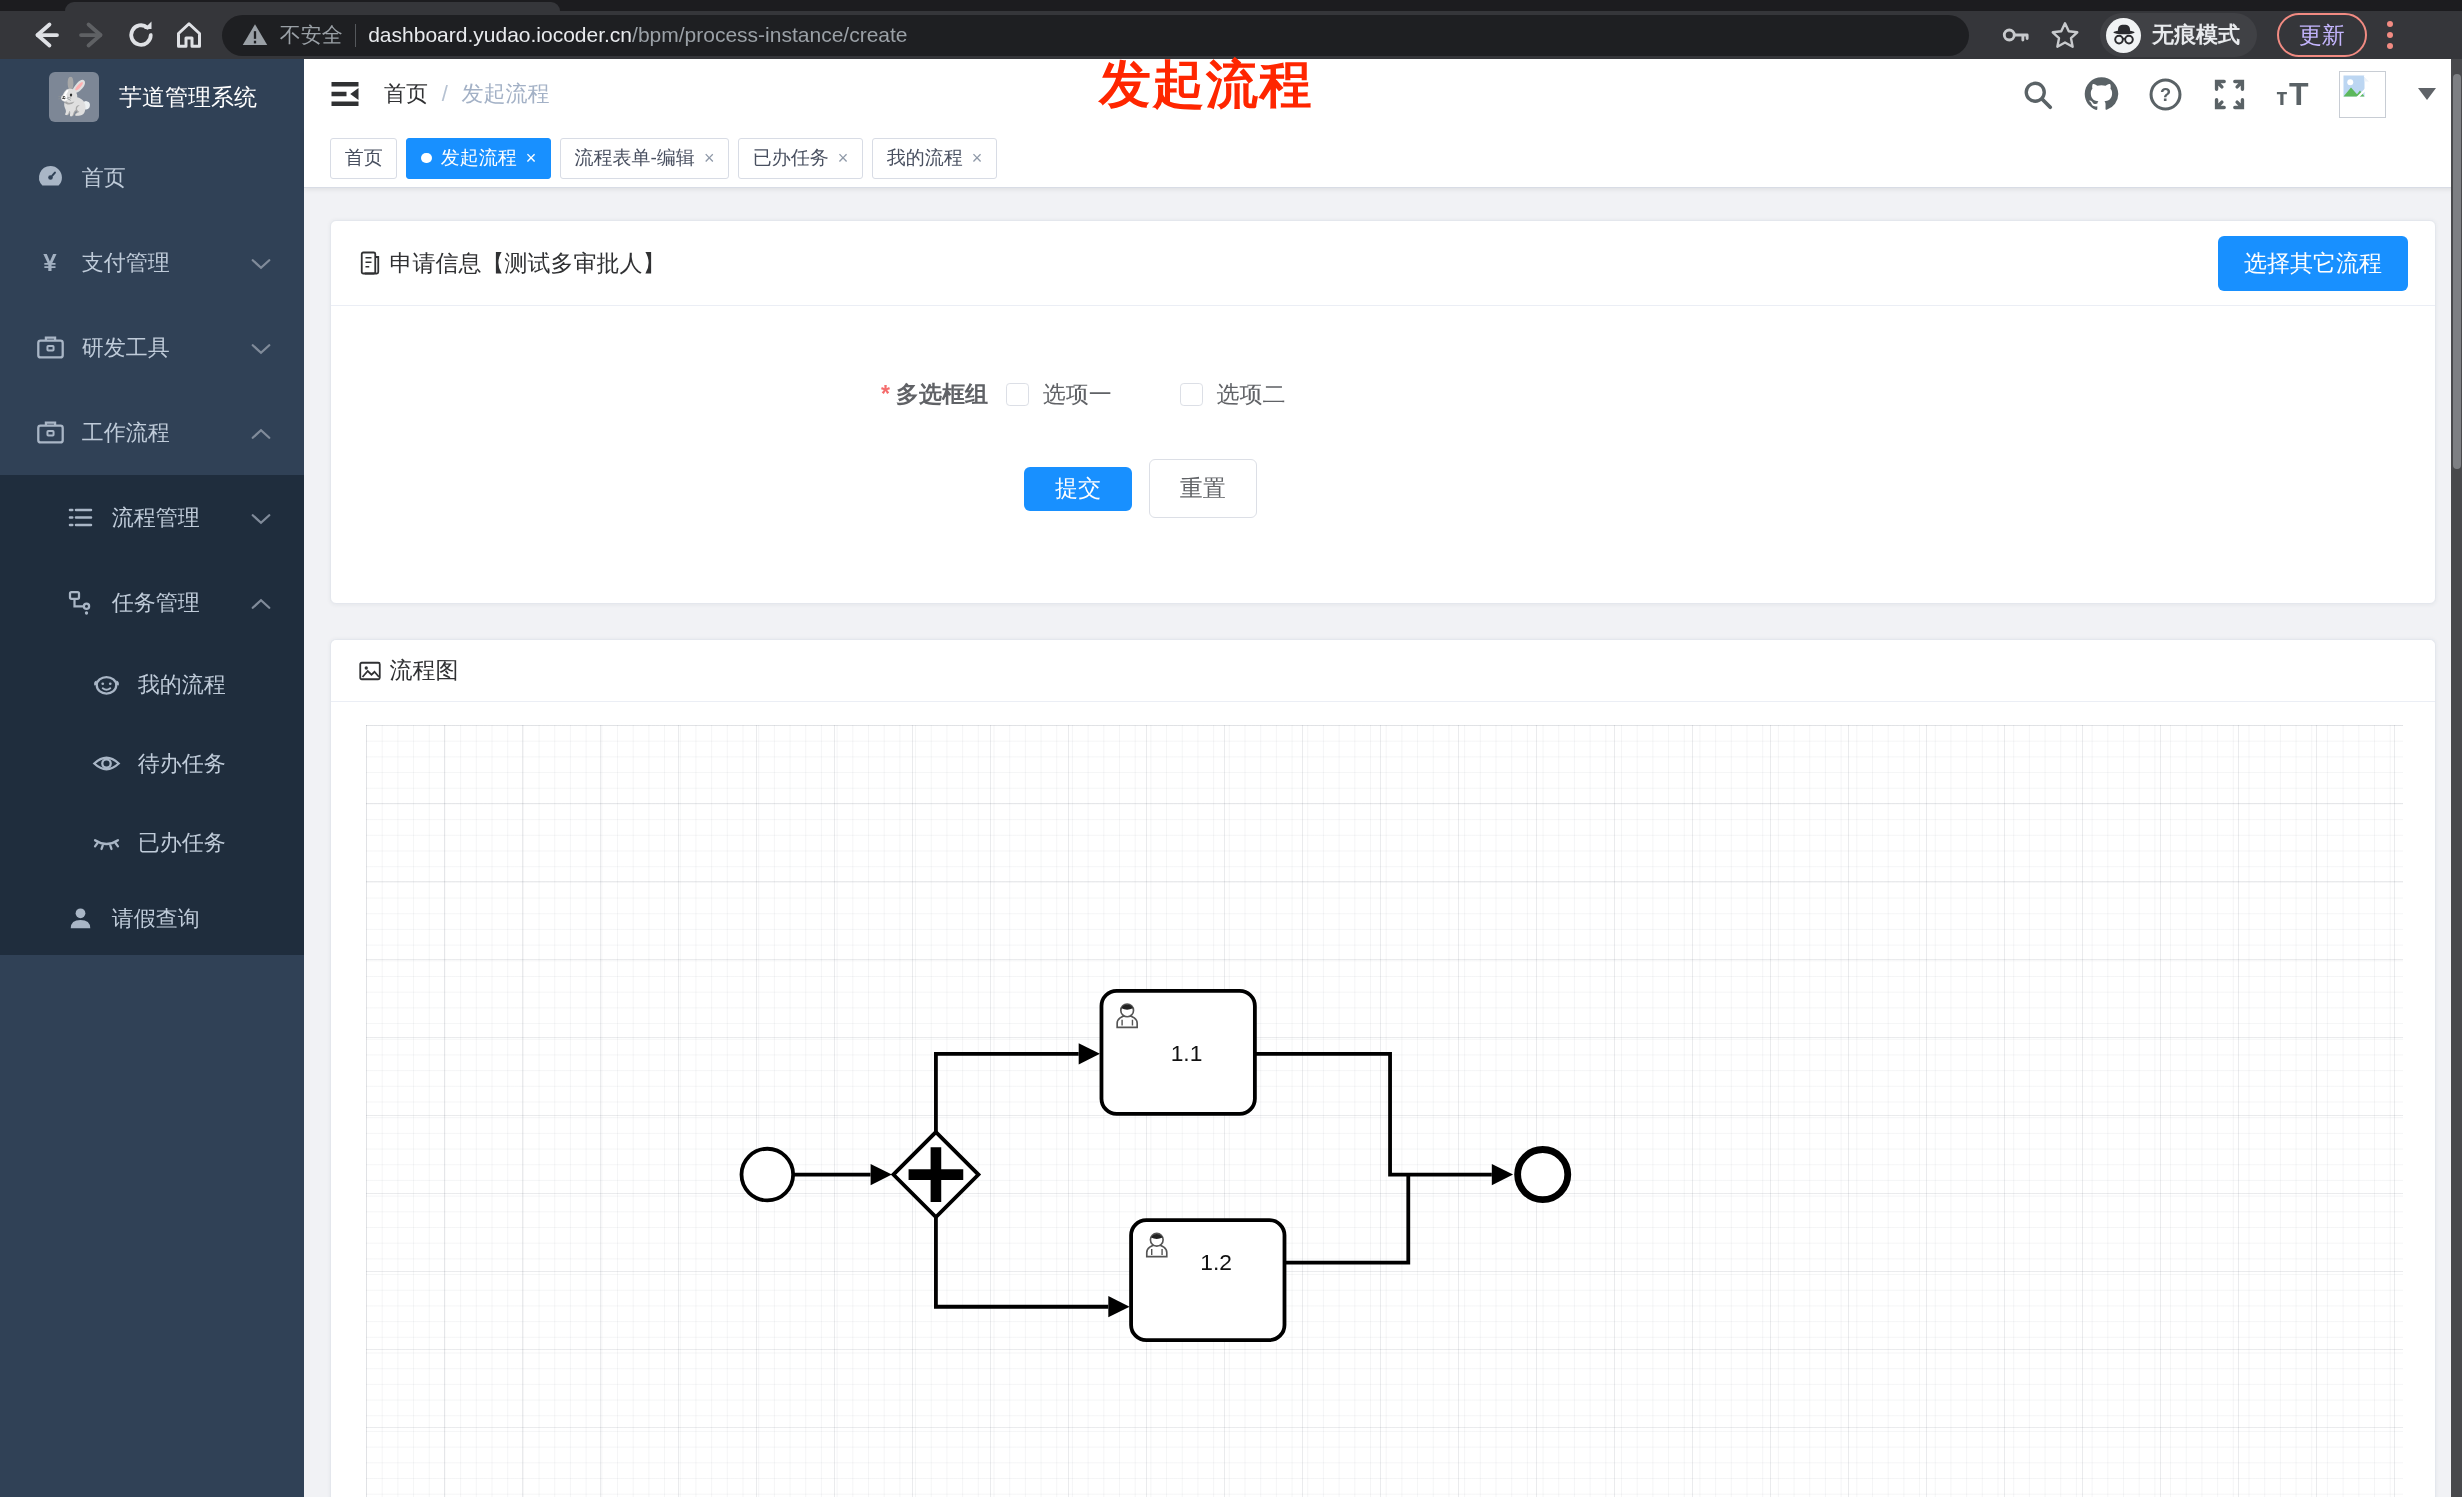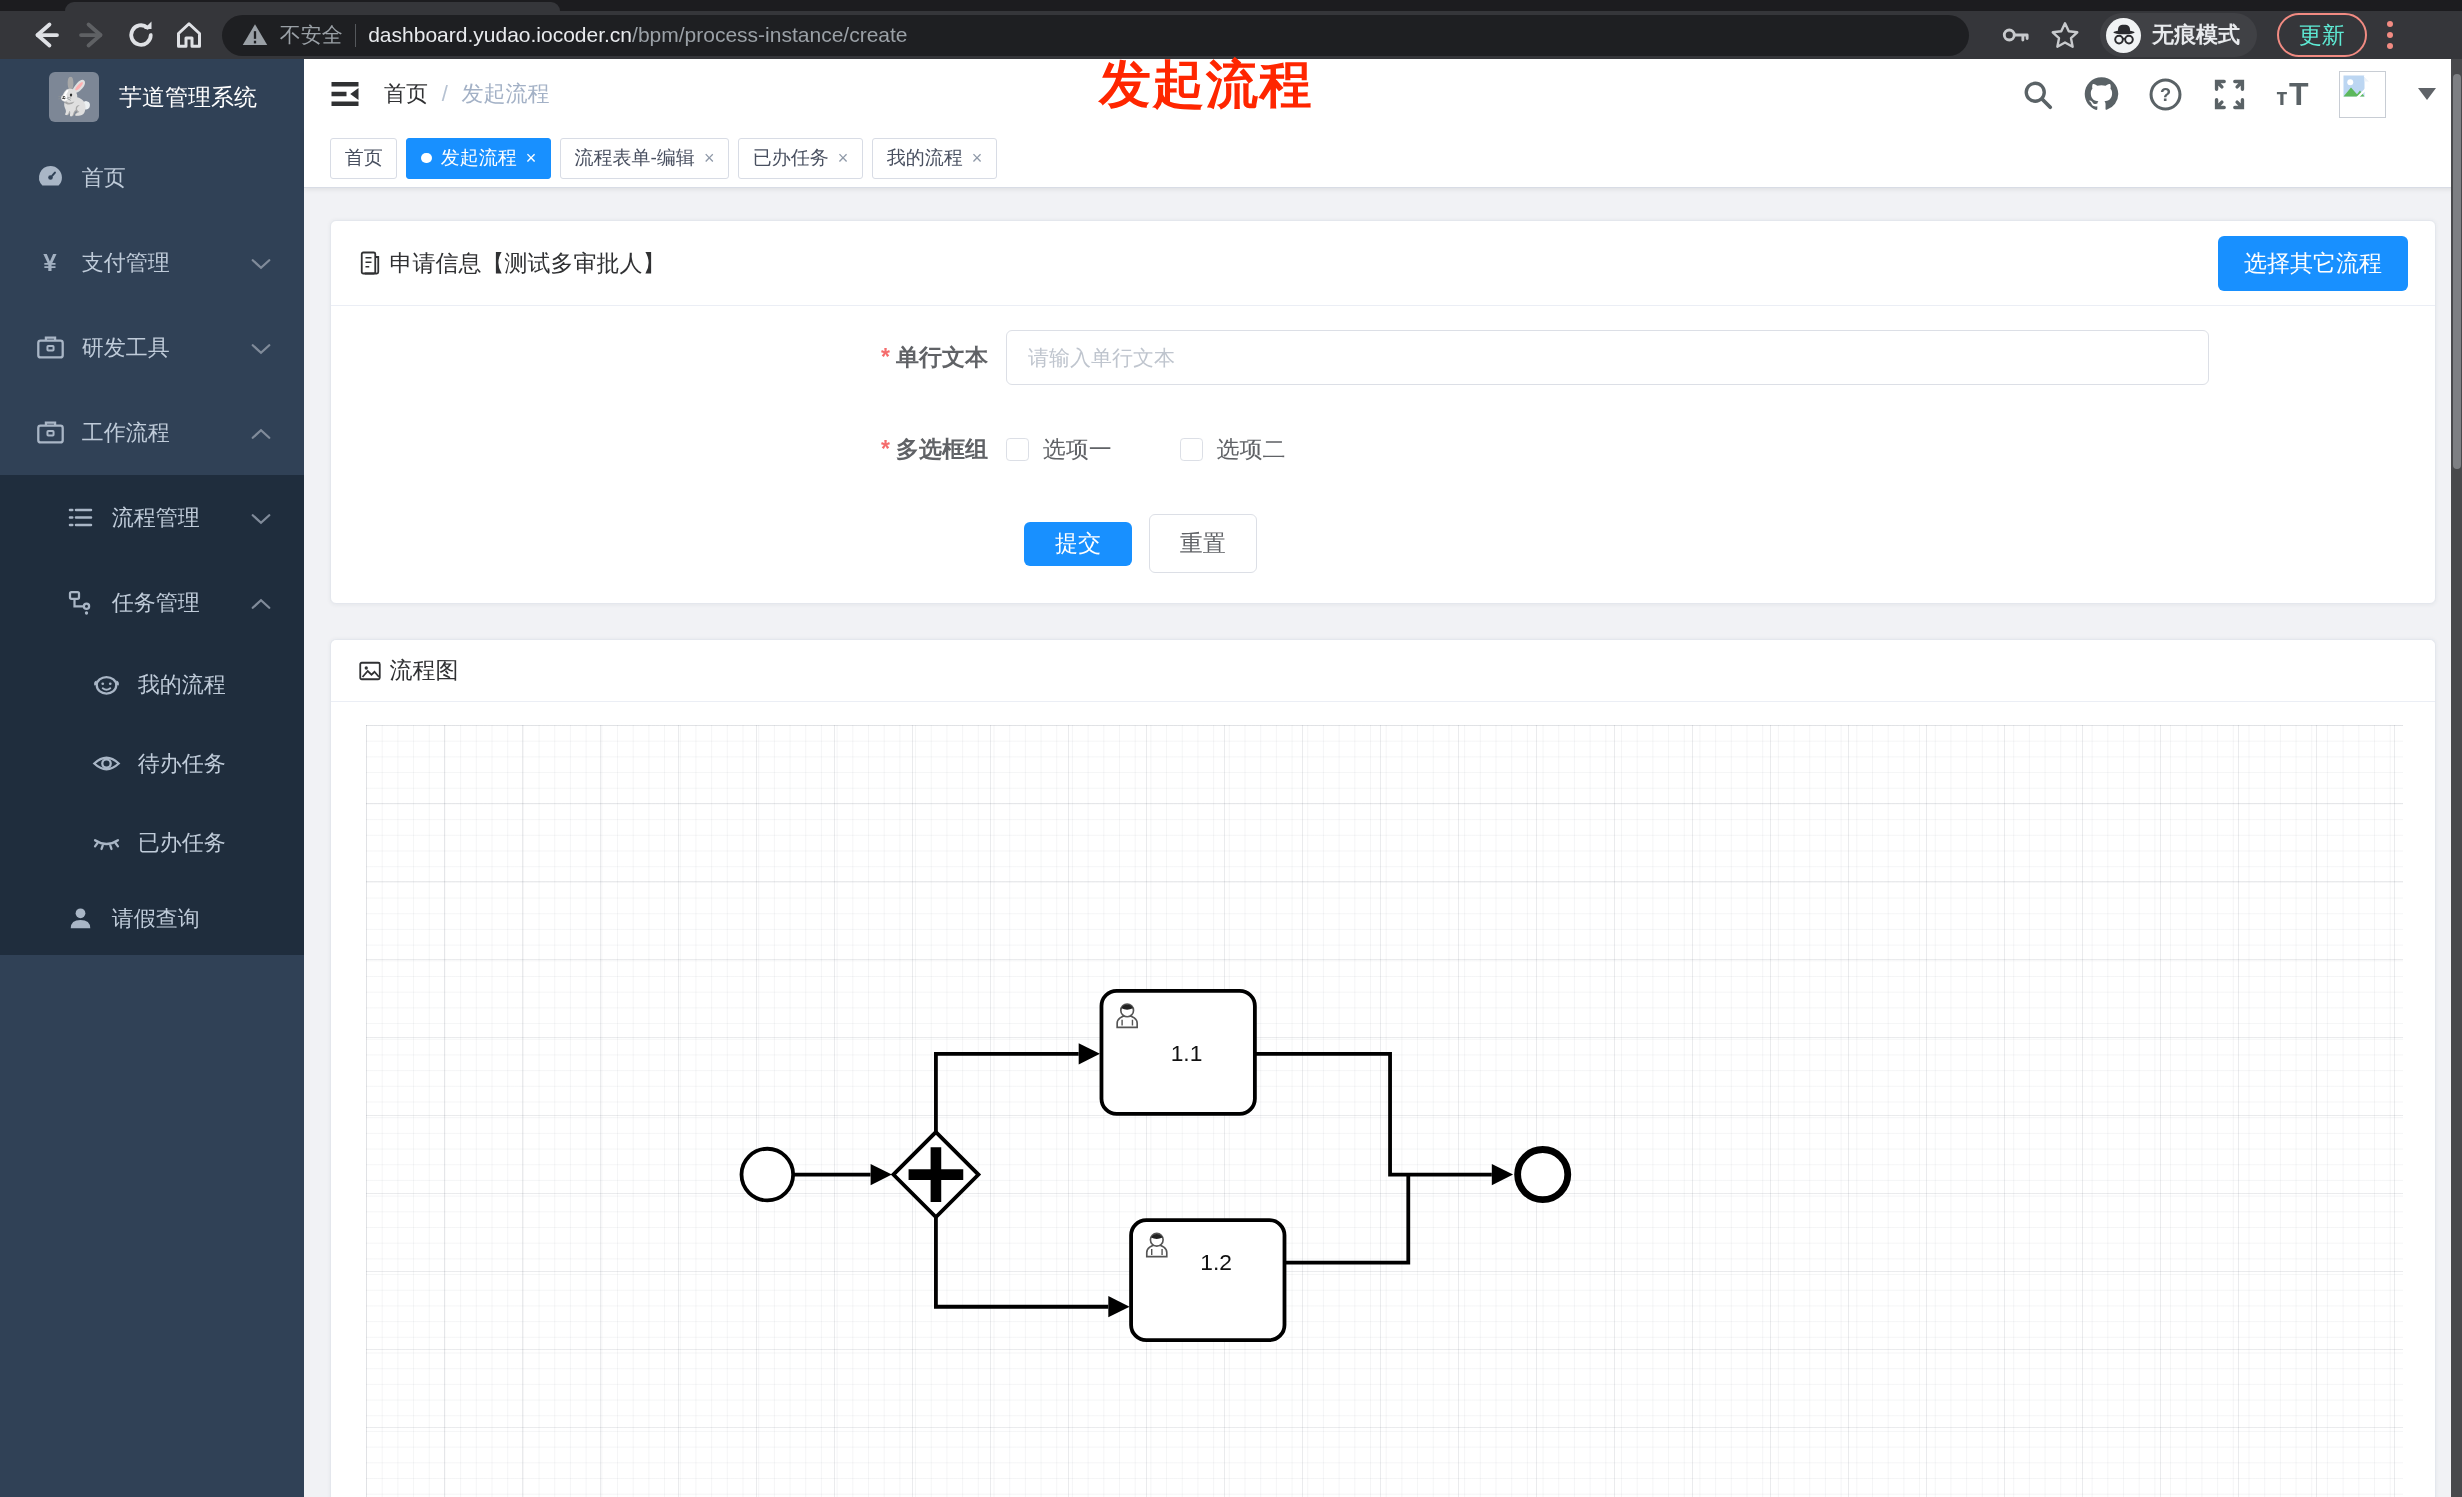--- a/index.html
+++ b/index.html
@@ -14,21 +14,21 @@
   .url-pill { flex:1; max-width:1747px; height:41px; background:#1e1f22; border-radius:21px; display:flex; align-items:center; padding:0 20px; gap:12px; overflow:hidden; }
   .sec-label { color:#9aa0a6; font-size:21px; }
   .pill-div { width:1.5px; height:23px; background:#55585c; }
   .url-text { font-size:21px; white-space:nowrap; }
   .url-text .dom { color:#e8eaed; }
   .url-text .path { color:#9aa0a6; }
   .chrome-right { display:flex; align-items:center; gap:20px; margin-left:13.7px; }
   .incog-chip { height:44px; background:#404145; border-radius:23px; display:flex; align-items:center; gap:10.6px; padding:0 16.7px 0 6px; }
   .incog-circle { width:35px; height:35px; border-radius:50%; background:#f1f3f4; display:flex; align-items:center; justify-content:center; }
   .incog-chip span { color:#e8eaed; font-size:22px; font-weight:bold; }
-  .update-chip { height:44px; border:2.3px solid #f28b82; border-radius:23px; color:#5eead4; font-size:23px; display:flex; align-items:center; padding:0 20px; }
+  .update-chip { height:44px; border:2.3px solid #f28b82; border-radius:23px; color:#c4b5fd; font-size:23px; display:flex; align-items:center; padding:0 20px; }
   .dots3 { display:flex; flex-direction:column; gap:5.3px; }
   .dots3 i { width:6px; height:6px; border-radius:50%; background:#f28b82; }
 
   
   .sidebar { position:absolute; top:59px; left:0; width:304px; bottom:0; background:#304156; z-index:10; }
   .logo-row { height:76px; display:flex; align-items:center; padding-left:49px; gap:20px; }
   .logo-img { width:50px; height:50px; border-radius:6px; background:#7d8796; display:flex; align-items:center; justify-content:center; font-size:36px; overflow:hidden; }
   .logo-title { color:#ffffff; font-size:23px; font-weight:normal; }
   .menu-item { position:relative; display:flex; align-items:center; color:#bfcbd9; font-size:22px; cursor:pointer; }
   .mi-l0 { height:85px; padding-left:35px; }
@@ -395,24 +395,20 @@
         <svg width="24" height="24" viewBox="0 0 32 32">
             <rect x="5" y="2" width="18" height="28" rx="2" stroke="#303133" stroke-width="2.4" fill="none"></rect>
             <path d="M23 8 h4 v20 a2 2 0 0 1 -2 2 h-16" stroke="#303133" stroke-width="2.4" fill="none"></path>
             <path d="M10 9 h8 M10 15 h8 M10 21 h5" stroke="#303133" stroke-width="2.2"></path>
           </svg>
         <span>申请信息【测试多审批人】</span>
       </span>
       <button class="btn btn-primary choose-btn">选择其它流程</button>
     </div>
     <div class="form-area">
-      <div class="form-row">
-        <span class="form-label"><span class="req">*</span><span>单行文本</span></span>
-        <input class="text-input" type="text" placeholder="请输入单行文本" style="">
-      </div>
       <div class="form-row row2">
         <span class="form-label"><span class="req">*</span><span>多选框组</span></span>
         <span class="cbx-group">
           <span class="cbx">
               <span class="box"></span>
               <span>选项一</span>
             </span>
           <span class="cbx">
               <span class="box"></span>
               <span>选项二</span>

